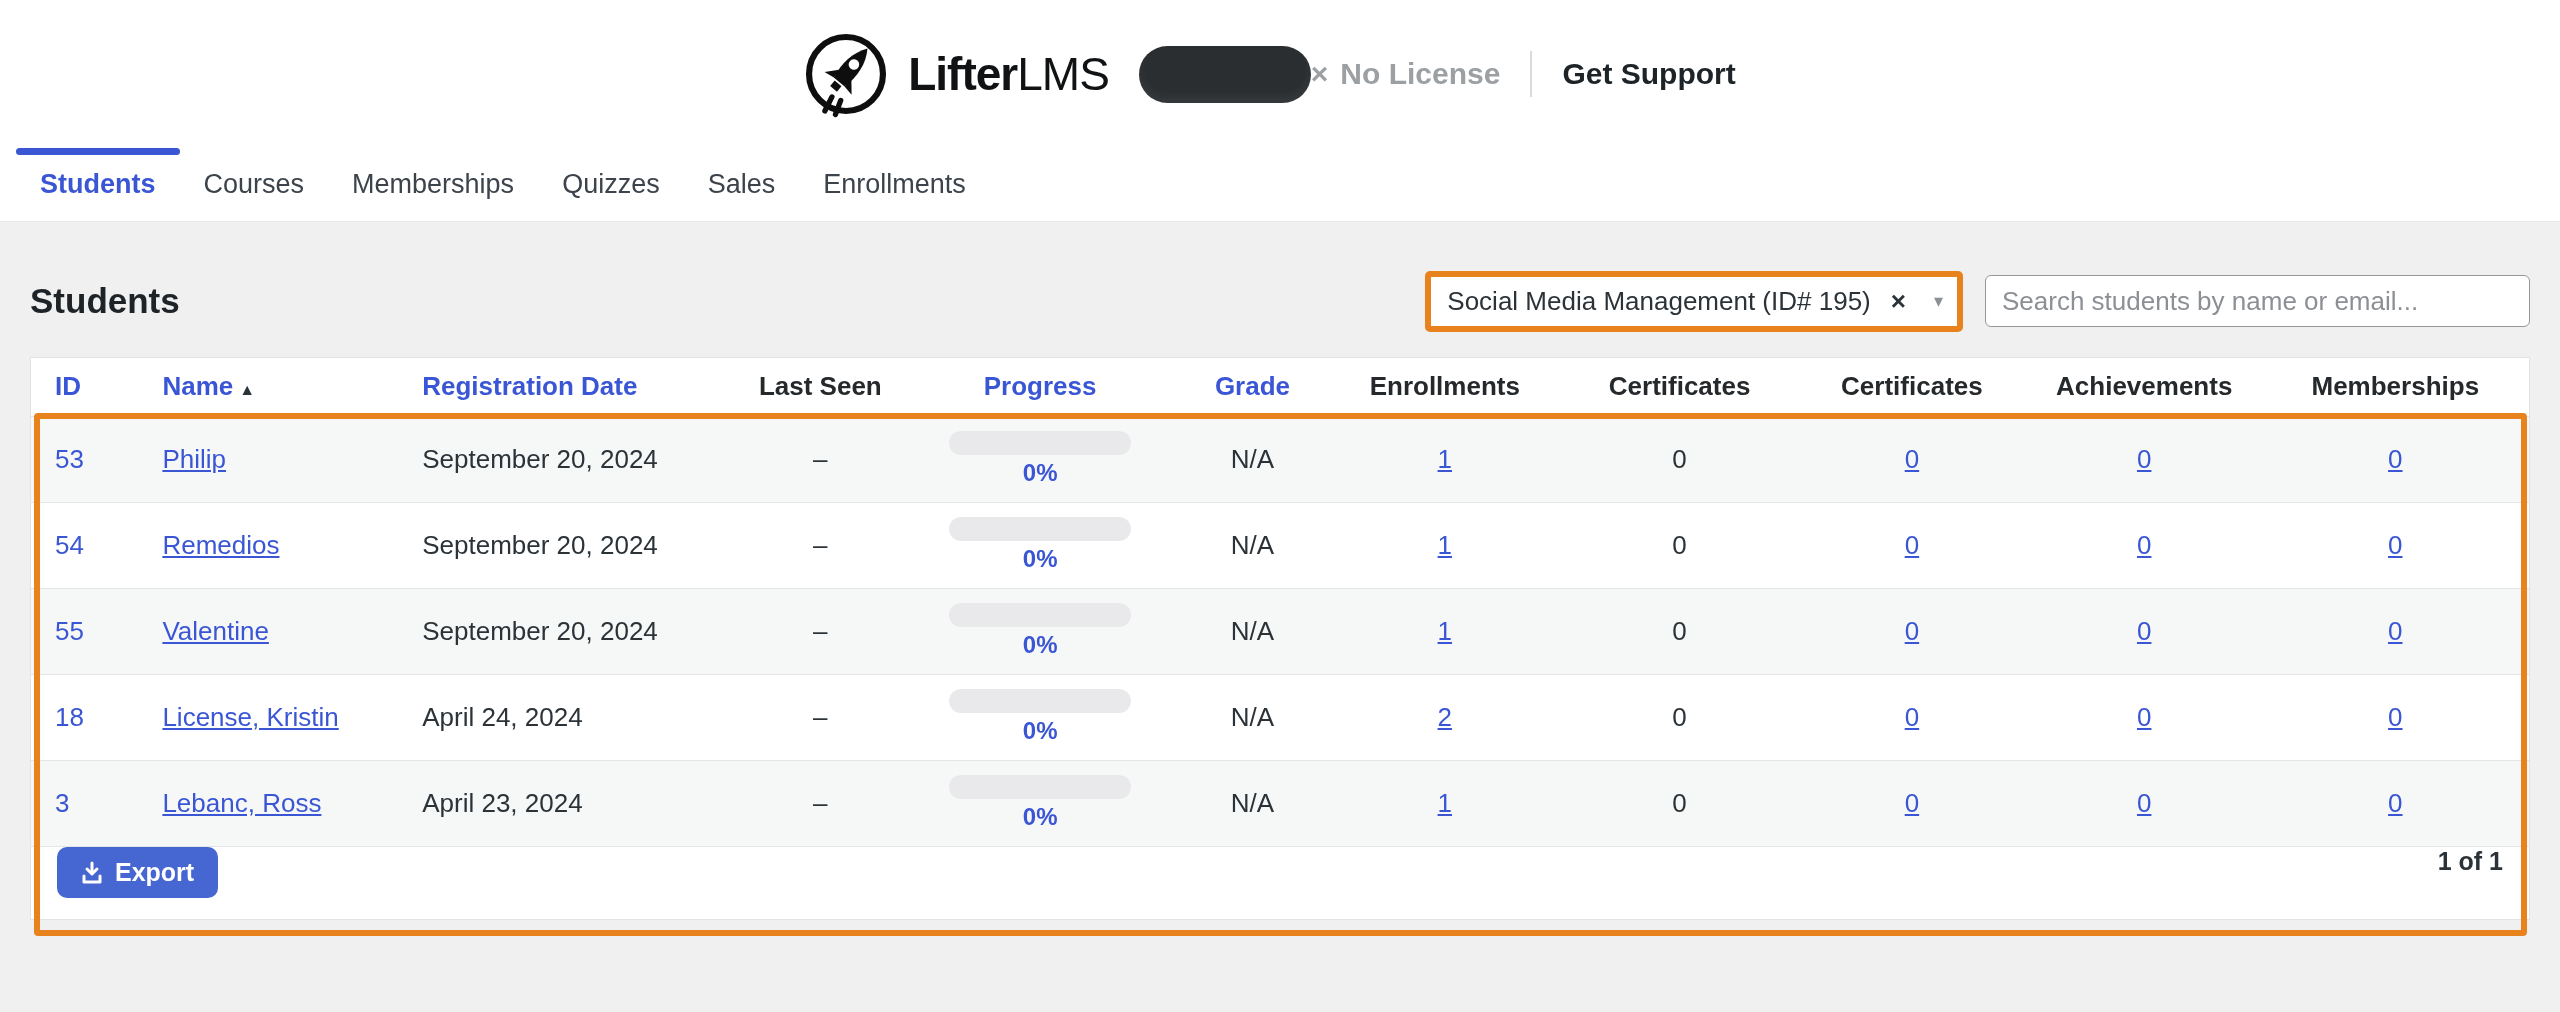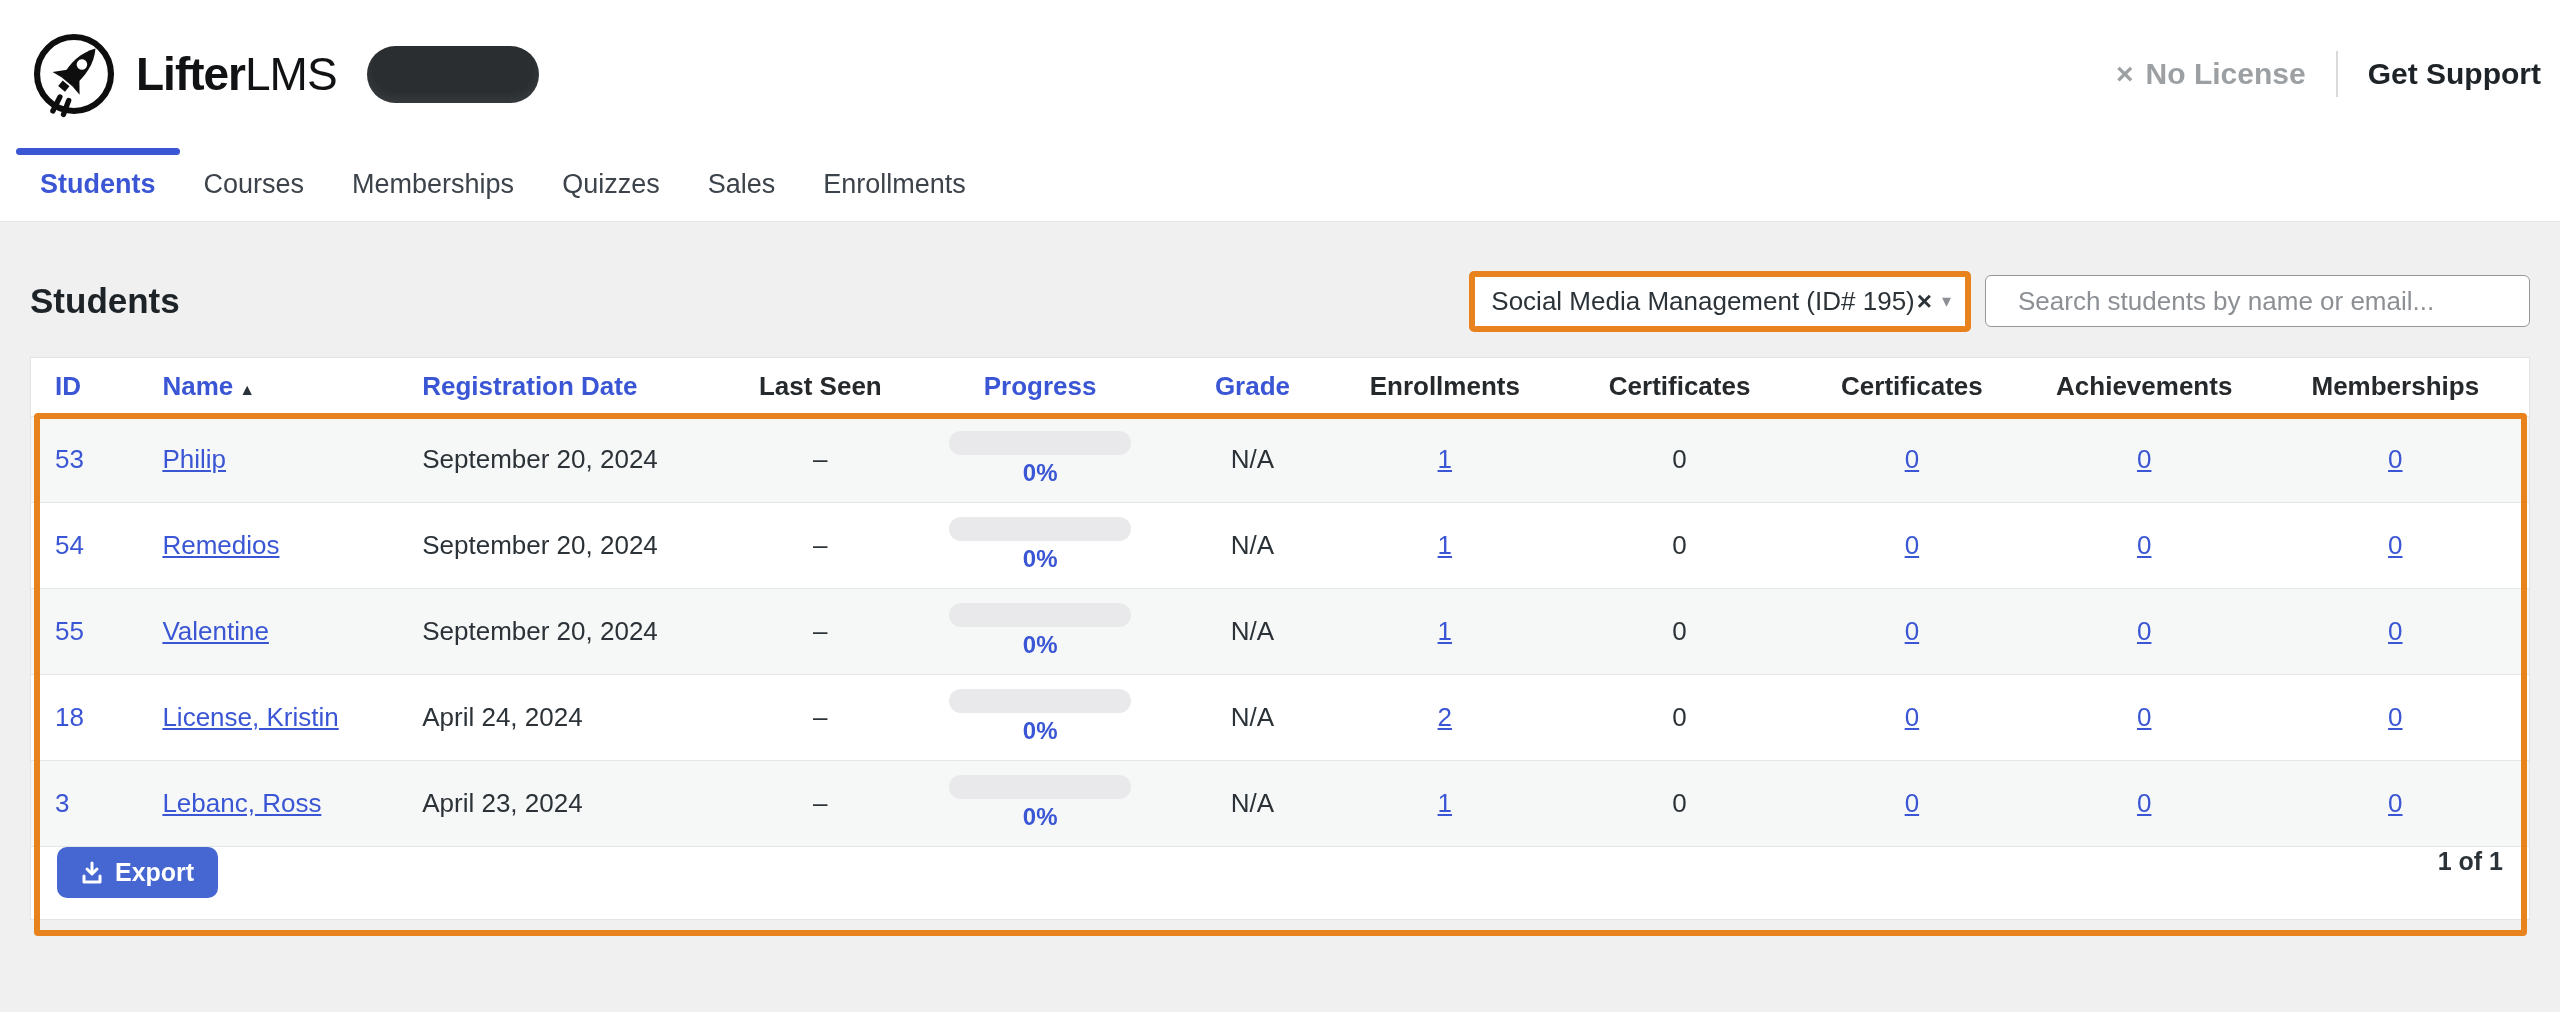--- a/index.html
+++ b/index.html
@@ -1,21 +1,21 @@
 <!DOCTYPE html>
 <html><head>
 <meta charset="utf-8">
 <style>
   * { margin:0; padding:0; box-sizing:border-box; }
   html,body { width:2560px; height:1012px; overflow:hidden;
     font-family:"Liberation Sans", sans-serif; background:#f0f0f1; }
 
   
   .topbar { background:#ffffff; height:148px; display:flex; align-items:center;
-    justify-content:space-between; padding:0 19px 0 30px; }
+    justify-content:center; padding:0 52px 0 30px; }
   .brand { display:flex; align-items:center; gap:18px; }
   .brand-logo { width:88px; height:88px; }
   .brand-name { font-size:46px; color:#101214; letter-spacing:-1px; }
   .brand-name .bold { font-weight:bold; }
   .brand-name .light { font-weight:normal; }
   .redacted-pill { width:172px; height:57px; background:#2b2e31; border-radius:29px;
     margin-left:12px; box-shadow:inset 0 -6px 10px rgba(255,255,255,0.06); }
   .topbar-right { display:flex; align-items:center; gap:30px; }
   .license { color:#9ca0a3; font-weight:bold; font-size:30px; display:flex; align-items:center; gap:12px; }
   .license .x { font-size:30px; font-weight:bold; }
@@ -32,29 +32,29 @@
     height:7px; background:#3a56d4; border-radius:4px; }
 
   
   .content { padding:0 30px; }
   .title-row { display:flex; align-items:center; justify-content:space-between;
     padding-top:40px; height:118px; }
   .page-title { font-size:35px; font-weight:bold; color:#1d2327; }
   .title-controls { display:flex; align-items:center; gap:14px; }
 
   .filter-annotation { border:6px solid #e8821d; border-radius:5px; background:#ffffff; }
-  .course-filter { display:flex; align-items:center; gap:10px; background:#ffffff;
+  .course-filter { display:flex; align-items:center; gap:28px; background:#ffffff;
     padding:9px 14px 9px 16px; min-width:396px; cursor:pointer; }
   .course-filter .value { font-size:26px; color:#2c3338; }
   .course-filter .remove { font-size:26px; font-weight:bold; color:#2c3338; margin-left:-8px; cursor:pointer; }
   .course-filter .caret { color:#8c8f94; font-size:18px; }
 
   .search-input { width:545px; height:52px; border:1px solid #94979b; border-radius:6px;
-    font-size:26px; padding:0 32px; color:#2c3338; background:#fff; outline:none;
-    font-family:"Liberation Sans", sans-serif; }
+    font-size:26px; padding:0 16px; color:#2c3338; background:#fff; outline:none;
+    font-family:"Liberation Sans", sans-serif;margin-left:8px; }
   .search-input::placeholder { color:#8c8f94; }
 
   
   .card { position:relative; background:#ffffff; border:1px solid #e2e3e5;
     margin-top:17px; }
   table { width:100%; border-collapse:collapse; table-layout:fixed; }
   thead th { height:58px; font-size:26px; font-weight:bold; color:#26292c;
     text-align:center; vertical-align:middle; }
   thead th.sortable { color:#3a56d4; cursor:pointer; }
   thead th.al, tbody td.al { text-align:left; padding-left:24px; }

